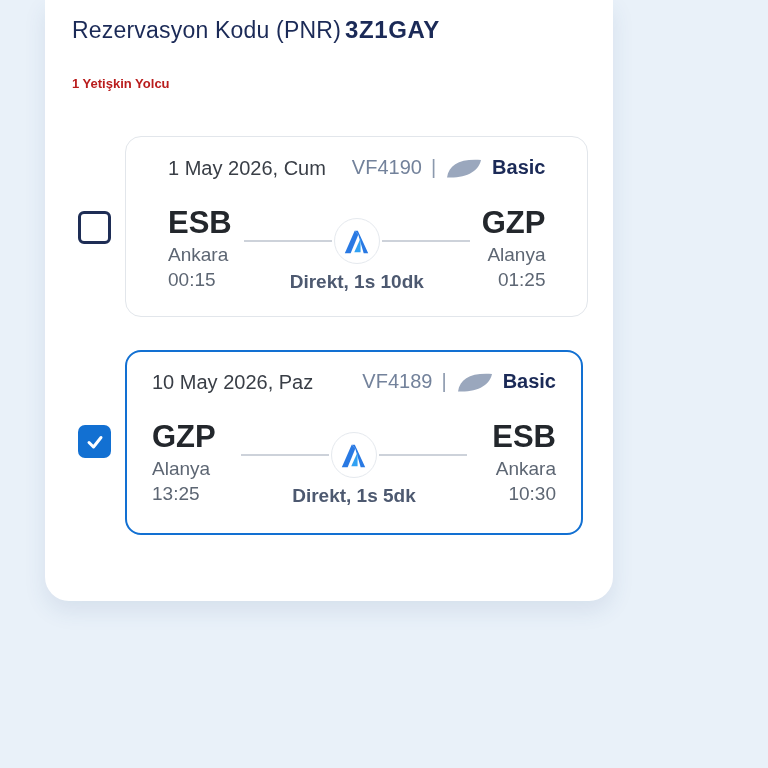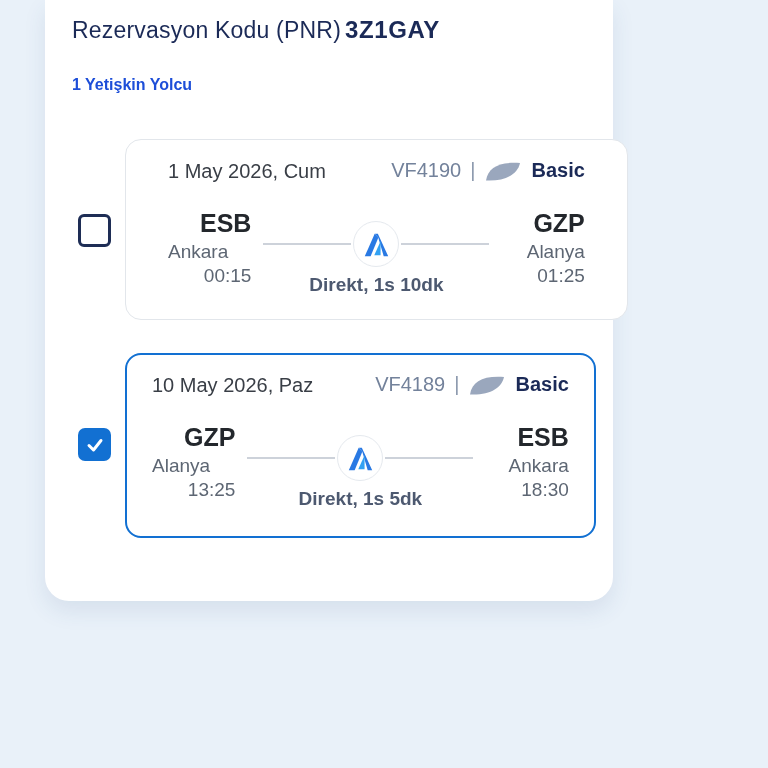--- a/index.html
+++ b/index.html
@@ -28,23 +28,23 @@
     line-height:1.35;
   }
   .pnr-code {
     font-size:24px;
     font-weight:800;
     letter-spacing:.6px;
     margin-left:4px;
   }
   .subtitle {
     margin-top:30px;
-    font-size:16px;
+    font-size:13px;
     font-weight:700;
-    color:#1d4ed8;
+    color:#b91c1c;
   }
   .rows {
     margin-top:45px;
     display:flex;
     flex-direction:column;
     gap:33px;
   }
   .flight-row { display:flex; align-items:flex-start; }
   .checkbox-col {
     flex:0 0 53px;
@@ -85,23 +85,23 @@
   }
   .date { font-size:20px; color:#393e46; font-weight:500; }
   .head-right { display:flex; align-items:flex-start; gap:9px; }
   .flight-no { font-size:20px; color:#73829b; }
   .pipe-sep { font-size:20px; color:#8b99ad; }
   .leaf-icon { display:flex; align-items:center; }
   .fare { font-size:20px; font-weight:700; color:#1b2a57; }
   .route { display:flex; margin-top:27px; }
   .endpoint { display:flex; flex-direction:column; }
   .endpoint.right { align-items:flex-end; text-align:right; }
-  .code { font-size:25px; font-weight:700; color:#23272c; line-height:1.05;margin-left:32px; }
+  .code { font-size:31px; font-weight:700; color:#23272c; line-height:1.05; }
   .city { font-size:19px; color:#5d6673; font-weight:500; margin-top:4px; line-height:1.15; }
-  .time { font-size:19px; color:#5d6673; font-weight:500; margin-top:3px; line-height:1.15;text-align:right; }
+  .time { font-size:19px; color:#5d6673; font-weight:500; margin-top:3px; line-height:1.15; }
   .route-visual {
     flex:1;
     display:flex; flex-direction:column; align-items:center;
     padding:0 12px;
     margin-top:11px;
   }
   .line-row { display:flex; align-items:center; }
   .line { width:88px; height:2px; background:#cdd2da; }
   .logo-circle {
     width:46px; height:46px;
@@ -217,20 +217,20 @@
                   <polygon points="12.5,27 19.5,11.5 19.5,27" fill="#31a1f3"></polygon>
                 </svg>
               </div>
               <div class="line"></div>
             </div>
             <div class="duration">Direkt, 1s 5dk</div>
           </div>
           <div class="endpoint right">
             <span class="code">ESB</span>
             <span class="city">Ankara</span>
-            <span class="time">18:30</span>
+            <span class="time">10:30</span>
           </div>
         </div>
       </div>
     </div>
 
   </div>
 </div>
 
 </body></html>

